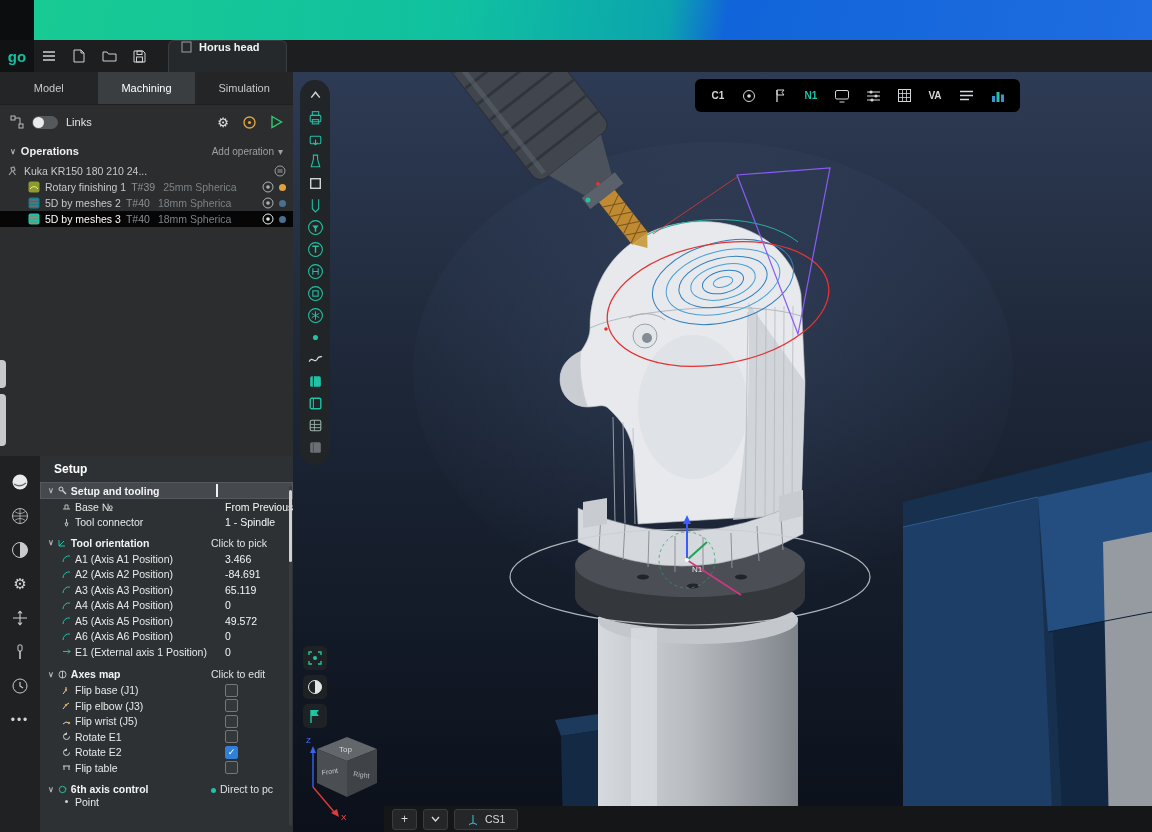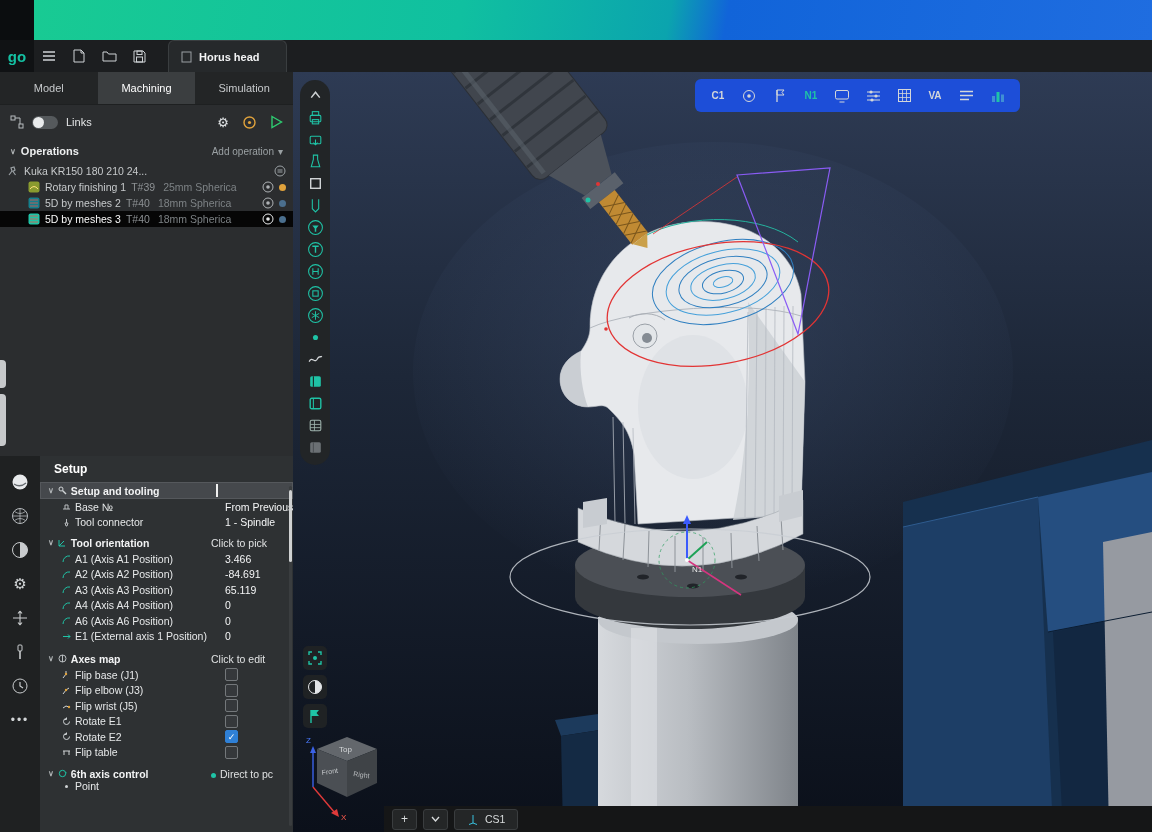--- a/index.html
+++ b/index.html
@@ -11,21 +11,21 @@
   
   .stripe{left:0;top:0;width:1152px;height:40px;
     background:linear-gradient(100deg,#19cb92 0%,#10c0a0 40%,#0ba4ae 58%,#1164d9 63%,#1f6de0 100%);}
   .stripe-corner{left:0;top:0;width:34px;height:40px;background:#0b0d0f;}
 
   
   .titlebar{left:0;top:40px;width:1152px;height:32px;background:#1c1e20;display:flex;align-items:center;}
   .logo{width:34px;height:32px;display:flex;align-items:center;justify-content:center;
         background:#101214;color:#14c0a2;font-weight:bold;font-size:15px;}
   .tb-btn{width:30px;height:28px;display:flex;align-items:center;justify-content:center;color:#ced2d5;}
-  .doc-tab{margin-left:14px;height:31px;display:flex;align-items:center;gap:7px;padding:0 26px 0 12px;
+  .doc-tab{margin-left:14px;height:31px;display:flex;align-items:flex-start;gap:7px;padding:0 26px 0 12px;
         background:#26292b;border:1px solid #3a3e40;border-bottom:none;border-radius:6px 6px 0 0;
         color:#f2f3f4;font-size:11px;font-weight:bold;}
 
   
   .left-panel{left:0;top:72px;width:293px;height:384px;background:#2b2d2f;border-right:1px solid #17181a;}
   .tabbar{display:flex;height:32px;background:#232526;border-bottom:1px solid #1e2021;}
   .tab{flex:1;display:flex;align-items:center;justify-content:center;font-size:11px;color:#c6c9cb;}
   .tab.sel{background:#3b3e40;color:#fff;text-align:center;}
   .links-row{height:34px;display:flex;align-items:center;padding:0 10px;gap:8px;justify-content:center;}
   .toggle{width:26px;height:13px;border-radius:7px;background:#55595c;position:relative;}
@@ -73,21 +73,21 @@
 
   
   .midbar{left:300px;top:80px;width:30px;background:#222527;border-radius:15px;display:flex;flex-direction:column;
           align-items:center;padding:7px 0 9px;gap:5px;}
   .tsi{width:17px;height:17px;flex:none;}
 
   .floattools{left:300px;top:646px;width:30px;display:flex;flex-direction:column;gap:5px;align-items:center;}
   .ft{width:24px;height:24px;border-radius:5px;background:#1f2224;display:flex;align-items:center;justify-content:center;}
 
   
-  .tr-toolbar{left:695px;top:79px;height:33px;background:#1d4ed8;border-radius:6px;display:flex;align-items:center;
+  .tr-toolbar{left:695px;top:79px;height:33px;background:#000000;border-radius:6px;display:flex;align-items:center;
               padding:0 10px;gap:5px;}
   .tri{width:26px;height:25px;display:flex;align-items:center;justify-content:center;border-radius:4px;
        color:#d4d7d9;font-size:10px;font-weight:bold;}
   .tri.teal{color:#1fc3a6;}
 
   
   .bottombar{left:384px;top:806px;width:768px;height:26px;background:#151617;display:flex;align-items:center;
              gap:6px;padding-left:8px;box-sizing:border-box;}
   .bb-btn{height:19px;min-width:23px;background:#242627;border:1px solid #3a3d3f;border-radius:3px;color:#d9dcdd;
           display:flex;align-items:center;justify-content:center;font-size:12px;gap:6px;}
@@ -348,20 +348,29 @@
       <span class="val">65.119</span>
     </div>
     <div class="prow">
       <span class="lbl">
           <svg class="pi" viewBox="0 0 9 9">
             <path d="M1 8 A6 6 0 0 1 8 2" fill="none" stroke="#1fc3a6"></path>
           </svg>
         <span>A4 (Axis A4 Position)</span>
         </span>
       <span class="val">0</span>
+    </div>
+    <div class="prow">
+      <span class="lbl">
+          <svg class="pi" viewBox="0 0 9 9">
+            <path d="M1 8 A6 6 0 0 1 8 2" fill="none" stroke="#1fc3a6"></path>
+          </svg>
+        <span>A5 (Axis A5 Position)</span>
+        </span>
+      <span class="val">49.572</span>
     </div>
     <div class="prow">
       <span class="lbl">
           <svg class="pi" viewBox="0 0 9 9">
             <path d="M1 8 A6 6 0 0 1 8 2" fill="none" stroke="#1fc3a6"></path>
           </svg>
         <span>A6 (Axis A6 Position)</span>
         </span>
       <span class="val">0</span>
     </div>

